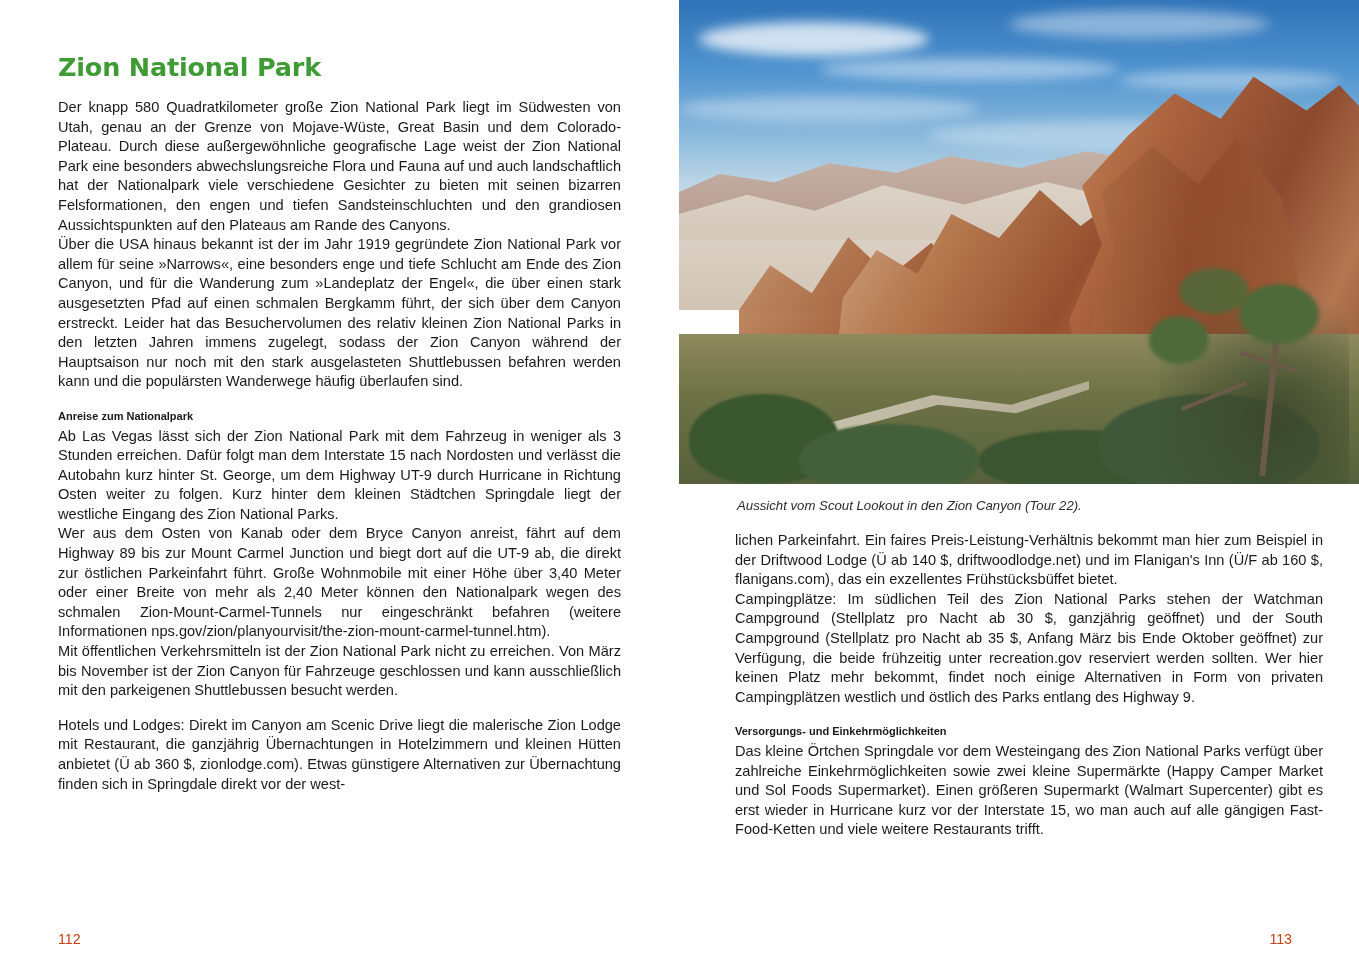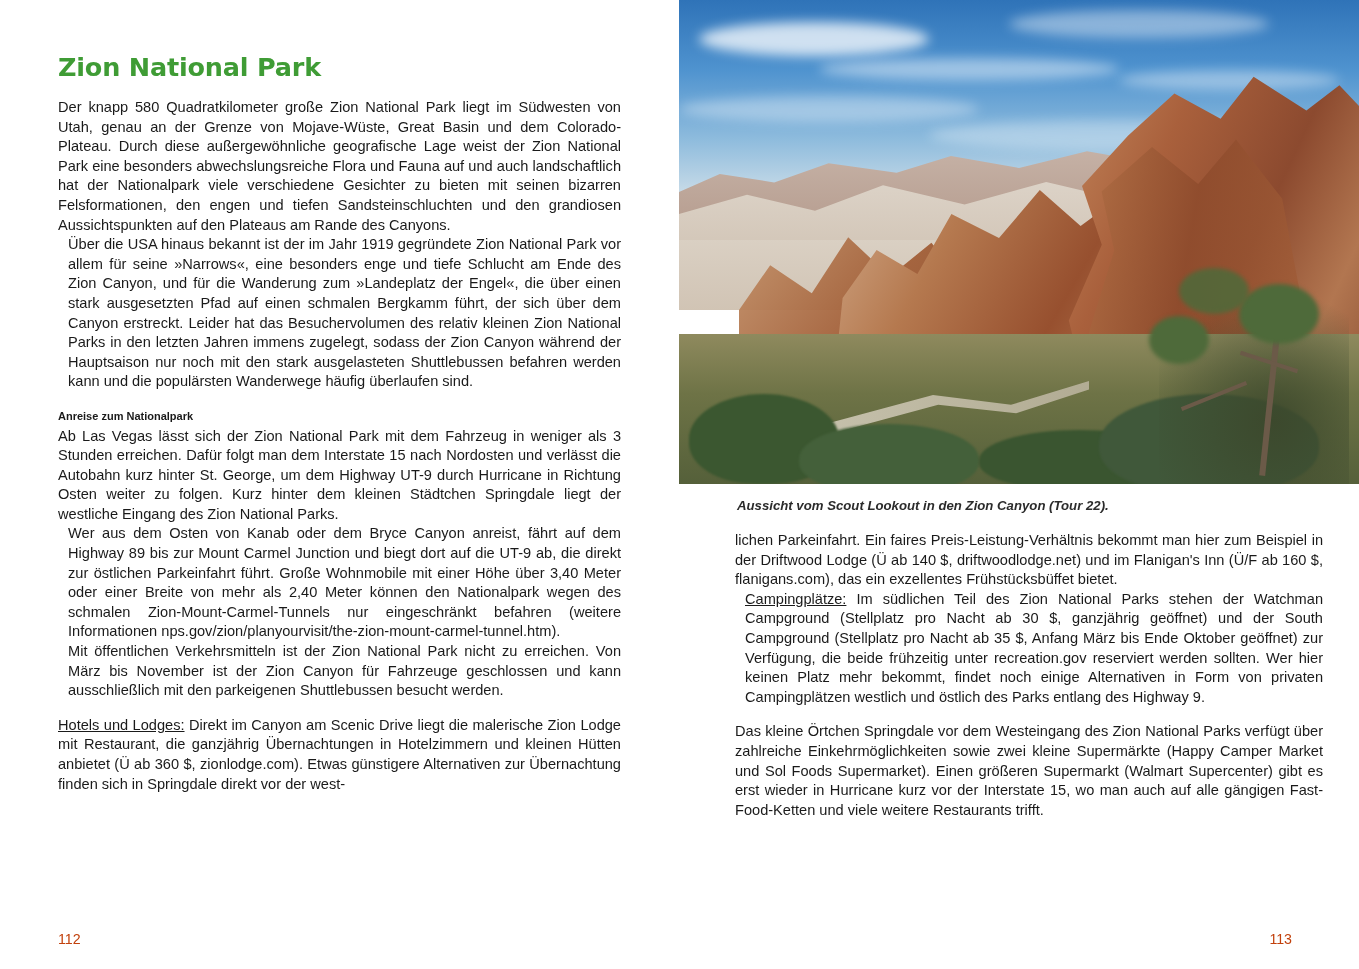--- a/index.html
+++ b/index.html
@@ -47,33 +47,31 @@
   p.body, .body {
     font-size: 14.6px;
     line-height: 19.6px;
     margin: 0;
     text-align: justify;
     text-justify: inter-word;
     hyphens: auto;
   }
   .para + .para {
     margin-top: 0;
-    margin-left: 10px;
   }
   .gap {
     height: 15px;
   }
   h2.subhead {
     font-size: 11px;
     line-height: 19.6px;
     font-weight: bold;
     margin: 0 0 0 0;
   }
   .uline {
-    text-decoration: underline;
   }
 
   
   .photo-wrap {
     position: relative;
     width: 680px;
     height: 484px;
     overflow: hidden;
   }
   .photo {
@@ -185,21 +183,20 @@
   }
   .l1 { right: 150px; bottom: 120px; width: 60px; height: 48px; }
   .l2 { right: 40px;  bottom: 140px; width: 80px; height: 60px; }
   .l3 { right: 110px; bottom: 170px; width: 70px; height: 46px; opacity:.85;}
 
   .caption {
     font-size: 13.2px;
     font-style: italic;
     color: #2b2b2b;
     padding: 14px 0 0 58px;
-    font-weight: bold;
   }
   .right-body {
     padding: 18px 36px 0 56px;
     box-sizing: border-box;
   }
 
   .folio {
     position: absolute;
     bottom: 22px;
     font-size: 14.2px;
@@ -268,19 +265,20 @@
     </div>
 
     <div class="caption">Aussicht vom Scout Lookout in den Zion Canyon (Tour 22).</div>
 
     <div class="right-body">
       <p class="body para">lichen Parkeinfahrt. Ein faires Preis-Leistung-Verhältnis bekommt man hier zum Beispiel in der Driftwood Lodge (Ü ab 140 $, driftwoodlodge.net) und im Flanigan's Inn (Ü/F ab 160 $, flanigans.com), das ein exzellentes Frühstücksbüffet bietet.</p>
       <p class="body para"><span class="uline">Campingplätze:</span><span> Im südlichen Teil des Zion National Parks stehen der Watchman Campground (Stellplatz pro Nacht ab 30 $, ganzjährig geöffnet) und der South Campground (Stellplatz pro Nacht ab 35 $, Anfang März bis Ende Oktober geöffnet) zur Verfügung, die beide frühzeitig unter recreation.gov reserviert werden sollten. Wer hier keinen Platz mehr bekommt, findet noch einige Alternativen in Form von privaten Campingplätzen westlich und östlich des Parks entlang des Highway 9.</span></p>
 
       <div class="gap"></div>
 
+      <h2 class="subhead">Versorgungs- und Einkehrmöglichkeiten</h2>
       <p class="body para">Das kleine Örtchen Springdale vor dem Westeingang des Zion National Parks verfügt über zahlreiche Einkehrmöglichkeiten sowie zwei kleine Supermärkte (Happy Camper Market und Sol Foods Supermarket). Einen größeren Supermarkt (Walmart Supercenter) gibt es erst wieder in Hurricane kurz vor der Interstate 15, wo man auch auf alle gängigen Fast-Food-Ketten und viele weitere Restaurants trifft.</p>
     </div>
 
     <div class="folio folio-right">113</div>
   </div>
 
 </div>
 
 </body></html>

